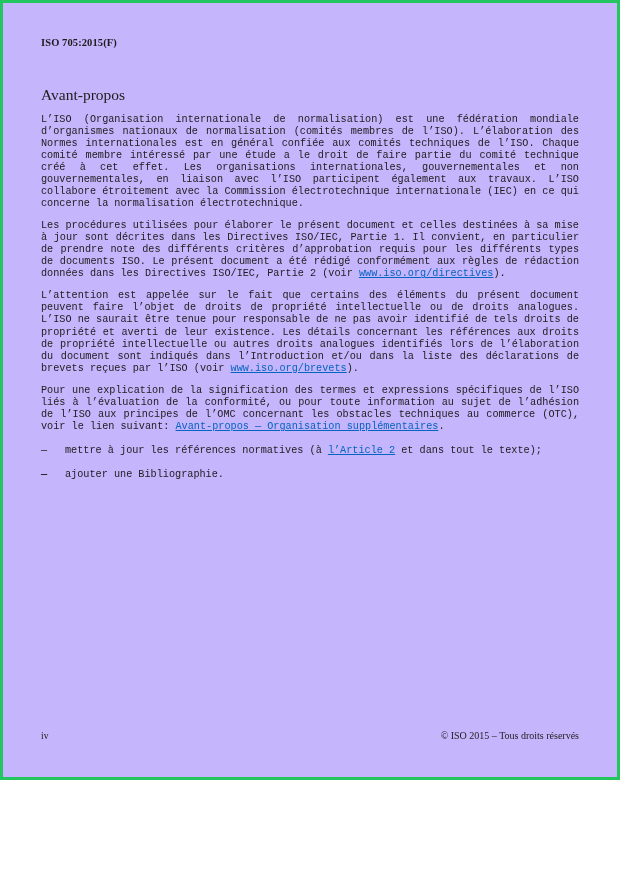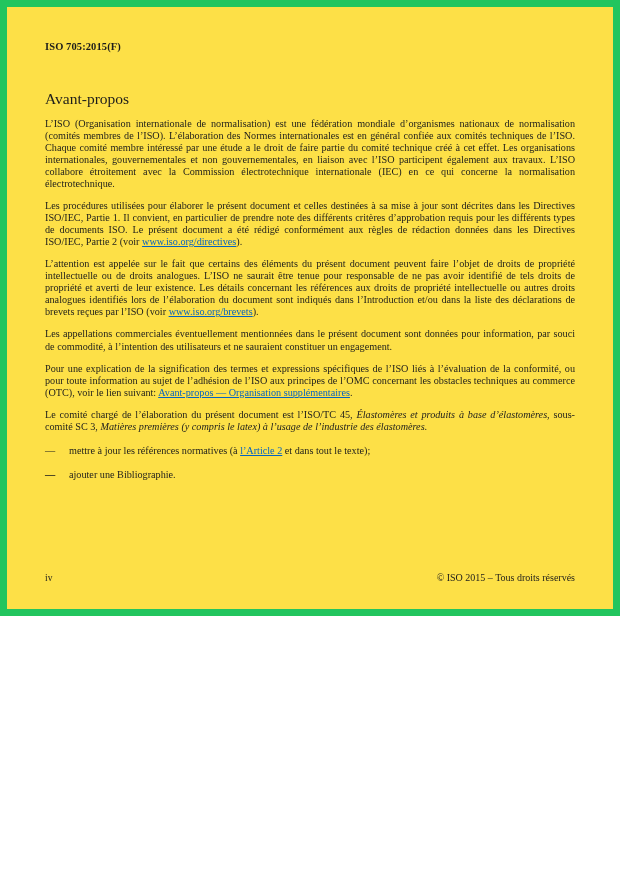--- a/index.html
+++ b/index.html
@@ -7,43 +7,44 @@
   body {
     width: 620px;
     height: 876px;
     background: #ffffff;
     font-family: "Liberation Serif", "DejaVu Serif", serif;
     color: #1d1d1b;
   }
   .page {
     position: relative;
     width: 620px;
-    height: 616px;
-    background: #fde047;
-    border: 7px solid #22c55e;
+    height: 780px;
+    background: #c4b5fd;
+    border: 3px solid #22c55e;
     overflow: hidden;
   }
   .content {
     position: absolute;
     left: 38px;
     right: 38px;
     top: 34px;
   }
   .doc-header {
     font-size: 10.5px;
     font-weight: bold;
     letter-spacing: 0.1px;
   }
   .doc-title {
     margin-top: 38px;
     font-size: 15.5px;
     font-weight: normal;
   }
   .doc-body {
     margin-top: 6px;
+    font-family: Liberation Mono, monospace;
   }
   .para {
     margin-top: 10px;
     font-size: 10.2px;
     line-height: 1.18;
     text-align: justify;
   }
   .list-item {
     position: relative;
     margin-top: 12px;
@@ -60,21 +61,21 @@
   .link {
     color: var(--link, #0563c1);
     text-decoration: underline;
     cursor: pointer;
   }
   em { font-style: italic; }
   .doc-footer {
     position: absolute;
     left: 38px;
     right: 38px;
-    bottom: 26px;
+    bottom: 36px;
     display: flex;
     justify-content: space-between;
     align-items: baseline;
   }
   .page-number {
     font-size: 9.5px;
   }
   .copyright {
     font-size: 10px;
   }
@@ -83,23 +84,21 @@
 <body style="--link: #0563c1; color: rgb(29, 29, 27);">
 
 <div class="page">
   <div class="content">
     <div class="doc-header">ISO 705:2015(F)</div>
     <div class="doc-title">Avant-propos</div>
     <div class="doc-body">
         <div class="para">L’ISO (Organisation internationale de normalisation) est une fédération mondiale d’organismes nationaux de normalisation (comités membres de l’ISO). L’élaboration des Normes internationales est en général confiée aux comités techniques de l’ISO. Chaque comité membre intéressé par une étude a le droit de faire partie du comité technique créé à cet effet. Les organisations internationales, gouvernementales et non gouvernementales, en liaison avec l’ISO participent également aux travaux. L’ISO collabore étroitement avec la Commission électrotechnique internationale (IEC) en ce qui concerne la normalisation électrotechnique.</div>
         <div class="para">Les procédures utilisées pour élaborer le présent document et celles destinées à sa mise à jour sont décrites dans les Directives ISO/IEC, Partie 1. Il convient, en particulier de prendre note des différents critères d’approbation requis pour les différents types de documents ISO. Le présent document a été rédigé conformément aux règles de rédaction données dans les Directives ISO/IEC, Partie 2 (voir <a class="link">www.iso.org/directives</a>).</div>
         <div class="para">L’attention est appelée sur le fait que certains des éléments du présent document peuvent faire l’objet de droits de propriété intellectuelle ou de droits analogues. L’ISO ne saurait être tenue pour responsable de ne pas avoir identifié de tels droits de propriété et averti de leur existence. Les détails concernant les références aux droits de propriété intellectuelle ou autres droits analogues identifiés lors de l’élaboration du document sont indiqués dans l’Introduction et/ou dans la liste des déclarations de brevets reçues par l’ISO (voir <a class="link">www.iso.org/brevets</a>).</div>
-        <div class="para">Les appellations commerciales éventuellement mentionnées dans le présent document sont données pour information, par souci de commodité, à l’intention des utilisateurs et ne sauraient constituer un engagement.</div>
         <div class="para">Pour une explication de la signification des termes et expressions spécifiques de l’ISO liés à l’évaluation de la conformité, ou pour toute information au sujet de l’adhésion de l’ISO aux principes de l’OMC concernant les obstacles techniques au commerce (OTC), voir le lien suivant: <a class="link">Avant-propos — Organisation supplémentaires</a>.</div>
-        <div class="para">Le comité chargé de l’élaboration du présent document est l’ISO/TC 45, <em>Élastomères et produits à base d’élastomères</em>, sous-comité SC 3, <em>Matières premières (y compris le latex) à l’usage de l’industrie des élastomères</em>.</div>
         <div class="list-item"><span class="dash">—</span><span>mettre à jour les références normatives (à <a class="link">l’Article 2</a> et dans tout le texte);</span></div>
         <div class="list-item"><span class="dash">—</span></div>
         <div class="list-item"><span class="dash">—</span><span>ajouter une Bibliographie.</span></div>
       </div>
   </div>
   <div class="doc-footer">
     <span class="page-number">iv</span>
     <span class="copyright">© ISO 2015 – Tous droits réservés</span>
   </div>
 </div>

